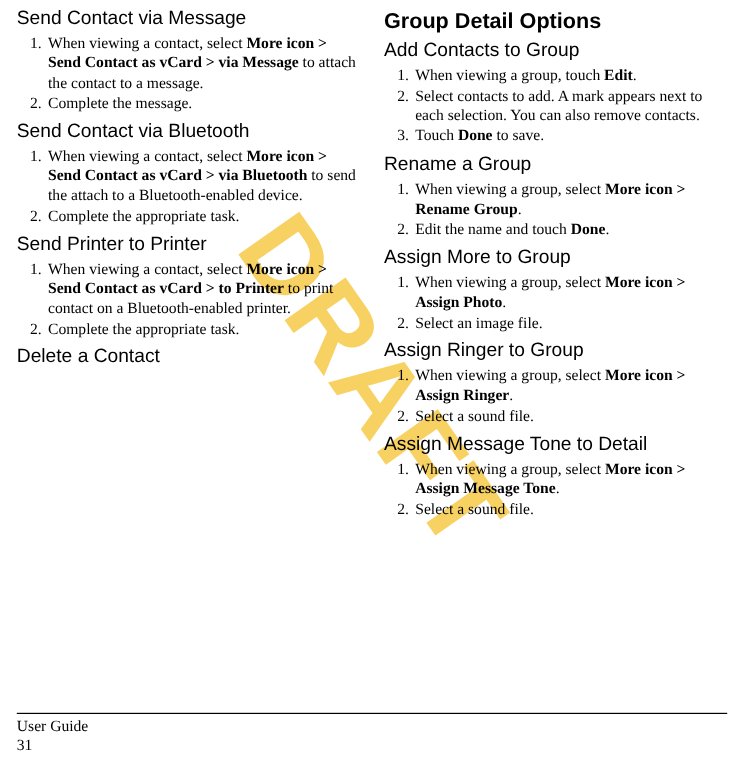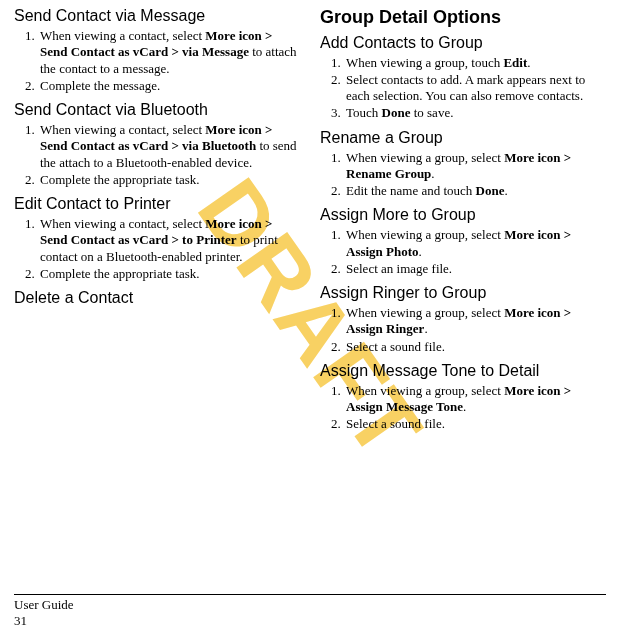--- a/index.html
+++ b/index.html
@@ -87,21 +87,21 @@
       <li><span>When viewing a contact, select </span><span class="b">More icon &gt; Send Contact as vCard &gt; via Message</span><span> to attach the contact to a message.</span></li>
       <li><span>Complete the message.</span><span class="b"></span><span></span></li>
     </ol>
 
     <h2 class="section">Send Contact via Bluetooth</h2>
     <ol>
       <li><span>When viewing a contact, select </span><span class="b">More icon &gt; Send Contact as vCard &gt; via Bluetooth</span><span> to send the attach to a Bluetooth-enabled device.</span></li>
       <li><span>Complete the appropriate task.</span><span class="b"></span><span></span></li>
     </ol>
 
-    <h2 class="section">Edit Contact to Printer</h2>
+    <h2 class="section">Send Printer to Printer</h2>
     <ol>
       <li><span>When viewing a contact, select </span><span class="b">More icon &gt; Send Contact as vCard &gt; to Printer</span><span> to print contact on a Bluetooth-enabled printer.</span></li>
       <li><span>Complete the appropriate task.</span><span class="b"></span><span></span></li>
     </ol>
 
     <h2 class="section">Delete a Contact</h2>
 
   </div>
 
   <div class="col">

